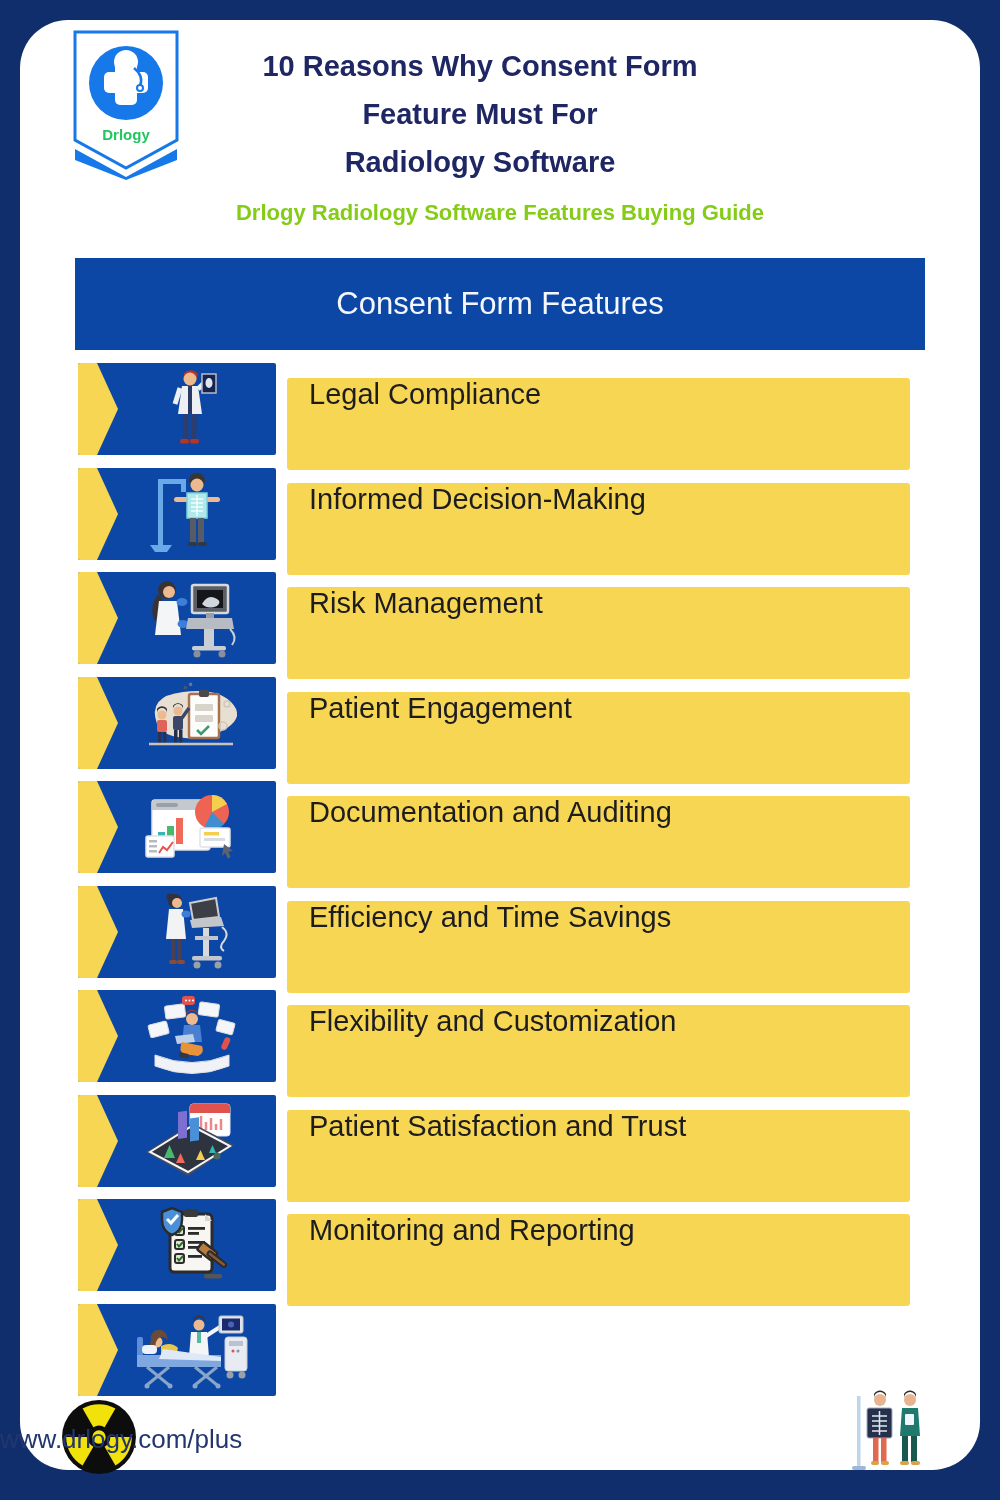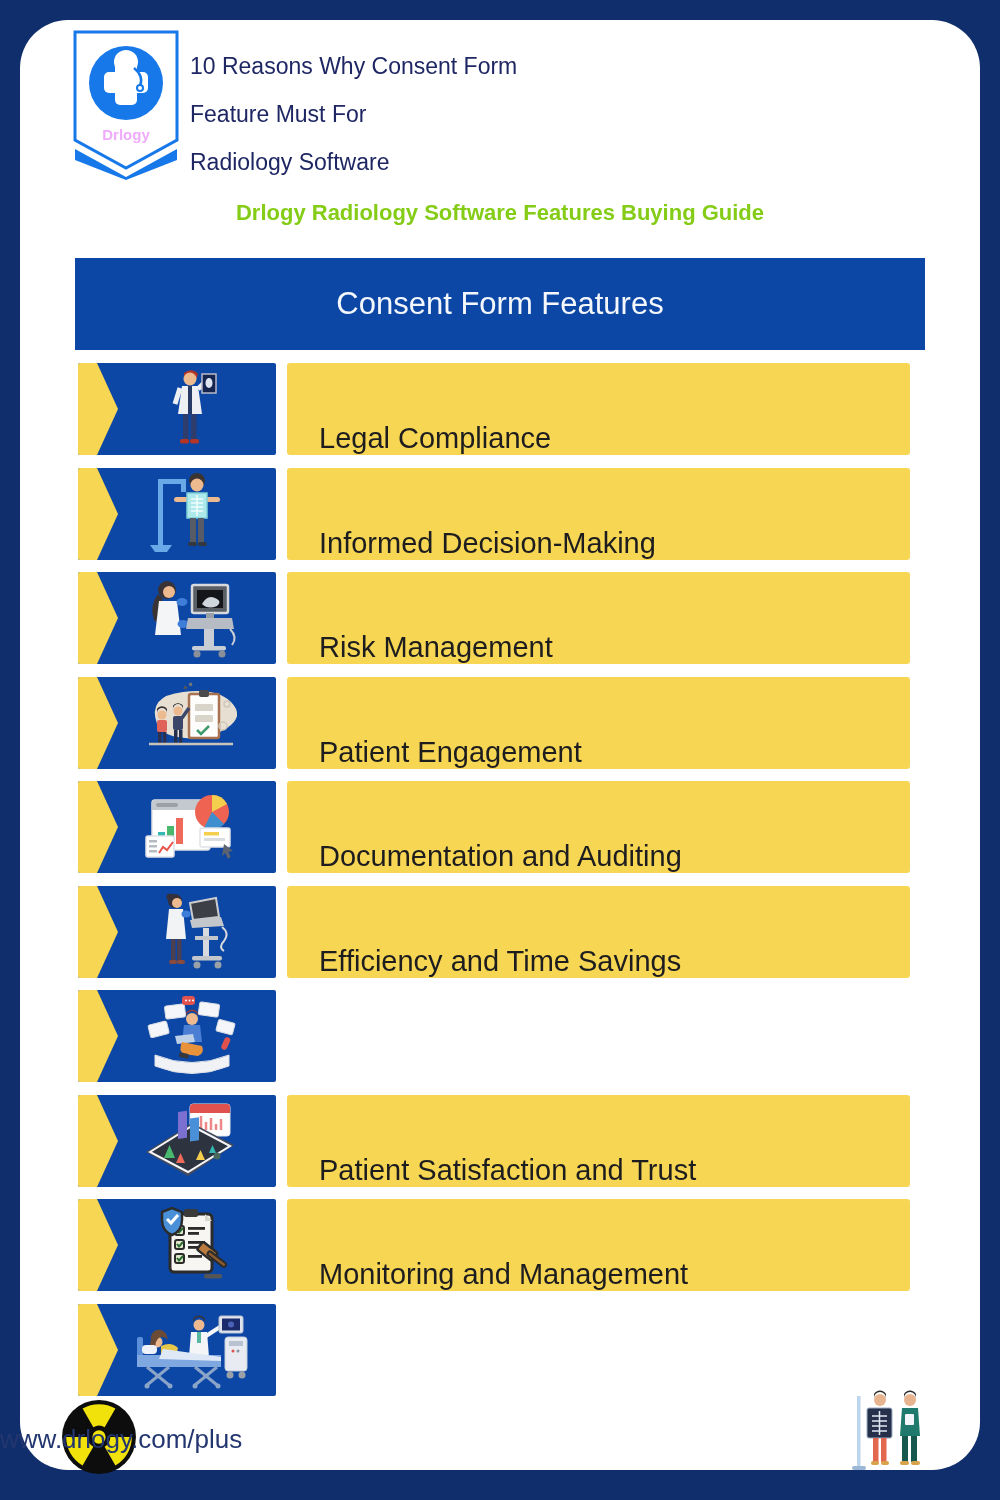--- a/index.html
+++ b/index.html
@@ -4,40 +4,40 @@
 <style>
   * { margin:0; padding:0; box-sizing:border-box; }
   body { font-family:"Liberation Sans", sans-serif; }
   .canvas { position:relative; width:1000px; height:1500px; background:#102e6b; overflow:hidden; }
   .sheet { position:absolute; left:20px; top:20px; width:960px; height:1450px; background:#ffffff; border-radius:48px; }
 
   
   .badge { position:absolute; top:28px; width:116px; height:152px; }
   .badge.left { left:68px; } .badge.right { left:814px; }
   .badge-label { position:absolute; top:98px; left:0; width:100%; text-align:center;
-                 font-size:15px; font-weight:bold; color:#f0abfc; }
+                 font-size:15px; font-weight:bold; color:#22c55e; }
 
   
-  .title { position:absolute; left:190px; top:42px; width:580px; text-align:left;
-           color:#1e2763; font-weight:normal; font-size:23px; line-height:48px; }
+  .title { position:absolute; left:190px; top:42px; width:580px; text-align:center;
+           color:#1e2763; font-weight:bold; font-size:29px; line-height:48px; }
   .subtitle { position:absolute; left:0; top:200px; width:1000px; text-align:center;
               color:#84cc16; font-weight:bold; font-size:22px; }
 
   
   .table-header { position:absolute; left:75px; top:258px; width:850px; height:92px;
                   background:#0c47a6; color:#f4f7fb; font-size:31px;
                   display:flex; align-items:center; justify-content:center; }
   .rows { position:absolute; left:78px; top:363px; display:flex; flex-direction:column; gap:12.5px; }
   .row { display:flex; gap:11px; height:92px; }
   .icon-box { position:relative; width:198px; height:92px; background:#0c47a6; border-radius:2px;
               display:flex; align-items:center; justify-content:center; padding-left:30px; overflow:hidden; }
   .chev { position:absolute; left:0; top:0; height:92px; width:42px; }
   .bar { width:623px; height:92px; background:#f7d654; border-radius:3px;
-         display:flex; align-items:flex-end; padding-left:32px;
-         font-size:29px; font-weight:500; color:#1d1d1f; }
+         display:flex; align-items:flex-start; padding-left:22px;
+         font-size:29px; font-weight:500; color:#1d1d1f;margin-top:15px; }
 
   
   .footer-url { position:absolute; left:0; top:1424px; width:1000px; 
                 font-size:26px; color:#23366f; }
   .rad { position:absolute; left:60px; top:1398px; }
   .people { position:absolute; left:850px; top:1386px; }
 </style>
 </head>
 <body>
 
@@ -265,20 +265,23 @@
             <circle cx="52" cy="5.5" r="1" fill="#fff"></circle>
           <rect x="82" y="42" width="6" height="13" rx="3" fill="#e0524d" transform="rotate(24 85 48)"></rect>
           <circle cx="51" cy="24" r="6" fill="#edb98f"></circle>
           <path d="M45,22 a6,6 0 0 1 12,0 l0,-4 a7,7 0 0 0 -12,0 z" fill="#8e3b38"></path>
           <path d="M43,30 L59,30 L61,47 L41,47 Z" fill="#4a7fd4"></path>
           <path d="M34,41 L52,39 L54,47 L36,49 Z" fill="#bcd0e8"></path>
           <path d="M41,47 q-4,9 2,12 l14,2 q7,-3 4,-10 z" fill="#e8923a"></path>
           <rect x="38" y="58" width="10" height="5" rx="2" fill="#33373f" transform="rotate(12 43 60)"></rect>
         </svg>
       </div>
+      <div class="bar">
+          <span>Flexibility and Customization</span>
+        </div>
     </div>
 
     <div class="row">
       <div class="icon-box">
         <svg class="chev" viewBox="0 0 42 92">
             <polygon points="0,0 19,0 40,46 19,92 0,92" fill="#f7d654"></polygon>
           </svg>
         <svg width="112" height="82" viewBox="0 0 112 82">
           <rect x="54" y="4" width="40" height="32" rx="3" fill="#ffffff" stroke="#e3e6ea"></rect>
           <path d="M54,7 a3,3 0 0 1 3,-3 h34 a3,3 0 0 1 3,3 v6 H54 Z" fill="#e0524d"></path>
@@ -320,21 +323,21 @@
           <path d="M31,54 l2,2.5 l4,-4.5" stroke="#2b6b34" stroke-width="2" fill="none"></path>
           <rect x="42" y="51" width="14" height="2.8" fill="#2b2b2b"></rect>
           <path d="M16,8 l10,-4 l10,4 v8 q0,11 -10,15 q-10,-4 -10,-15 z" fill="#4a90d9" stroke="#2b2b2b" stroke-width="2.5"></path>
           <path d="M21,15 l4,4 l7,-8" stroke="#ffffff" stroke-width="3" fill="none"></path>
           <rect x="52" y="42" width="19" height="10" rx="2" fill="#b97b3e" stroke="#2b2b2b" stroke-width="2.5" transform="rotate(38 61 47)"></rect>
           <rect x="60" y="53" width="22" height="4.5" rx="2" fill="#8a5a2e" stroke="#2b2b2b" stroke-width="2" transform="rotate(38 71 55)"></rect>
           <rect x="58" y="70" width="18" height="4.5" rx="2" fill="#555"></rect>
         </svg>
       </div>
       <div class="bar">
-          <span>Monitoring and Management</span>
+          <span>Monitoring and Reporting</span>
         </div>
     </div>
 
     <div class="row">
       <div class="icon-box">
         <svg class="chev" viewBox="0 0 42 92">
             <polygon points="0,0 19,0 40,46 19,92 0,92" fill="#f7d654"></polygon>
           </svg>
         <svg width="130" height="82" viewBox="0 0 130 82">
           <circle cx="72" cy="16" r="5.5" fill="#edb98f"></circle>

